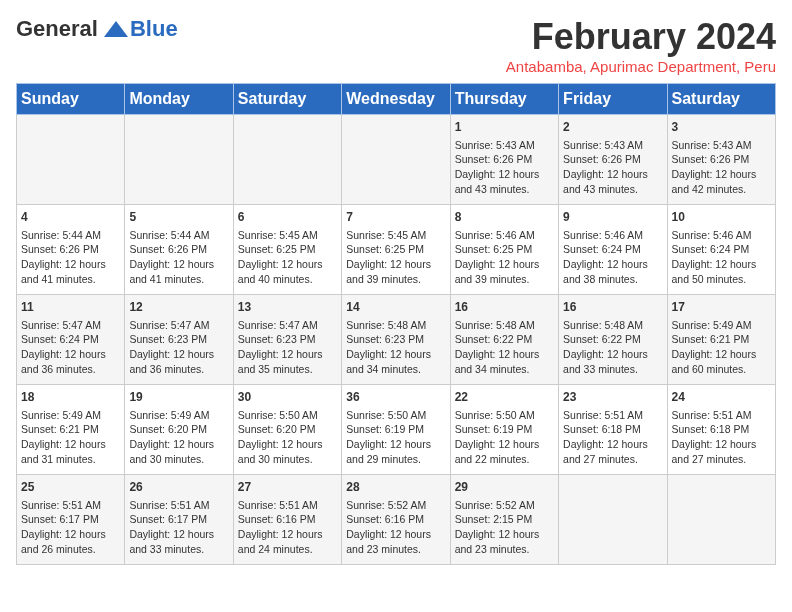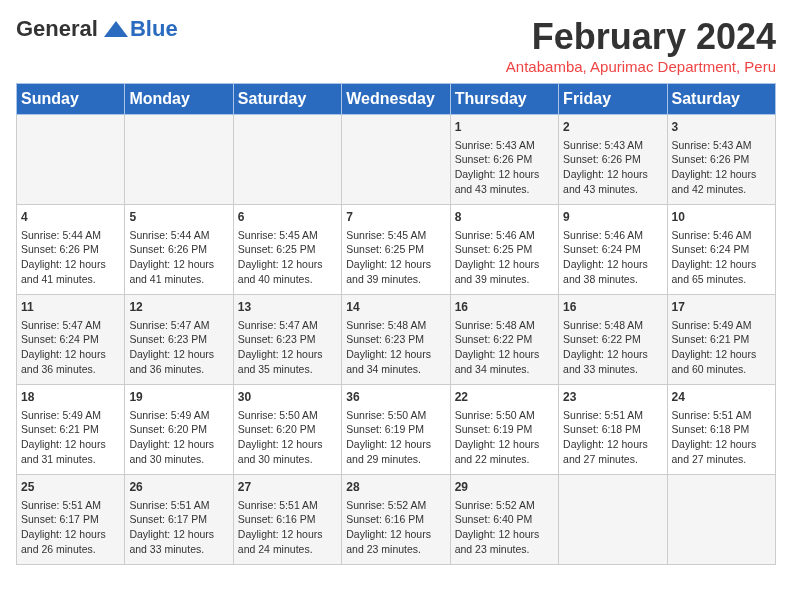--- a/index.html
+++ b/index.html
@@ -191,21 +191,21 @@
           <div>Sunrise: 5:46 AM</div>
           <div>Sunset: 6:24 PM</div>
           <div>Daylight: 12 hours</div>
           <div>and 38 minutes.</div>
         </td>
         <td>
           <span class="day-num">10</span>
           <div>Sunrise: 5:46 AM</div>
           <div>Sunset: 6:24 PM</div>
           <div>Daylight: 12 hours</div>
-          <div>and 65 minutes.</div>
+          <div>and 50 minutes.</div>
         </td>
       </tr>
       <tr>
         <td>
           <span class="day-num">11</span>
           <div>Sunrise: 5:47 AM</div>
           <div>Sunset: 6:24 PM</div>
           <div>Daylight: 12 hours</div>
           <div>and 36 minutes.</div>
         </td>
@@ -328,21 +328,21 @@
         <td>
           <span class="day-num">28</span>
           <div>Sunrise: 5:52 AM</div>
           <div>Sunset: 6:16 PM</div>
           <div>Daylight: 12 hours</div>
           <div>and 23 minutes.</div>
         </td>
         <td>
           <span class="day-num">29</span>
           <div>Sunrise: 5:52 AM</div>
-          <div>Sunset: 6:40 PM</div>
+          <div>Sunset: 2:15 PM</div>
           <div>Daylight: 12 hours</div>
           <div>and 23 minutes.</div>
         </td>
         <td class="empty"></td>
         <td class="empty"></td>
       </tr>
     </tbody>
 </table>
 
 </body></html>

